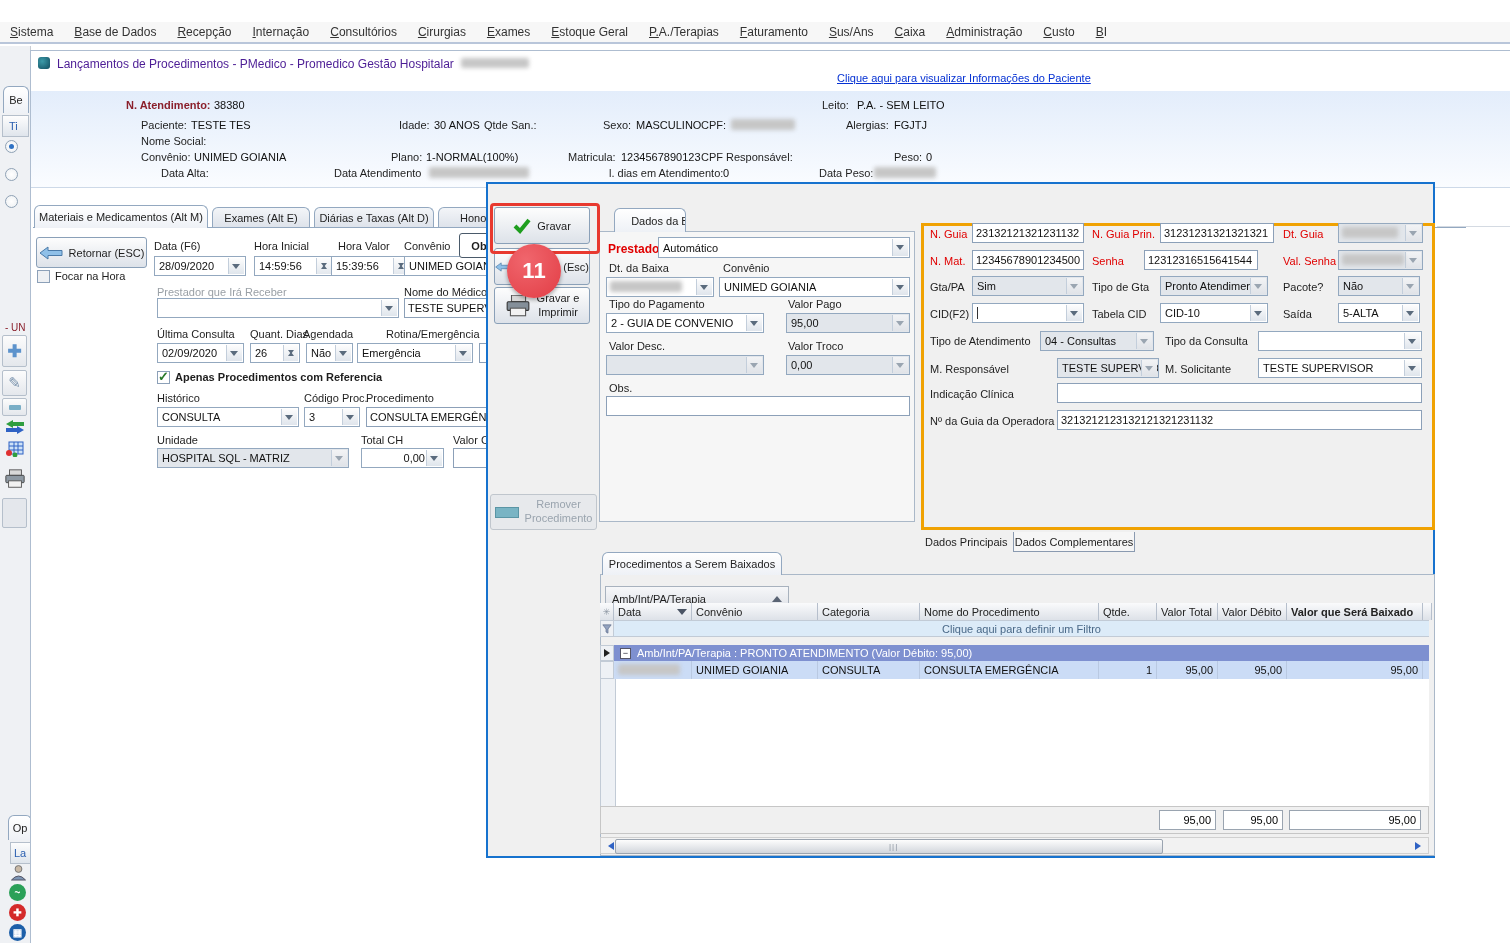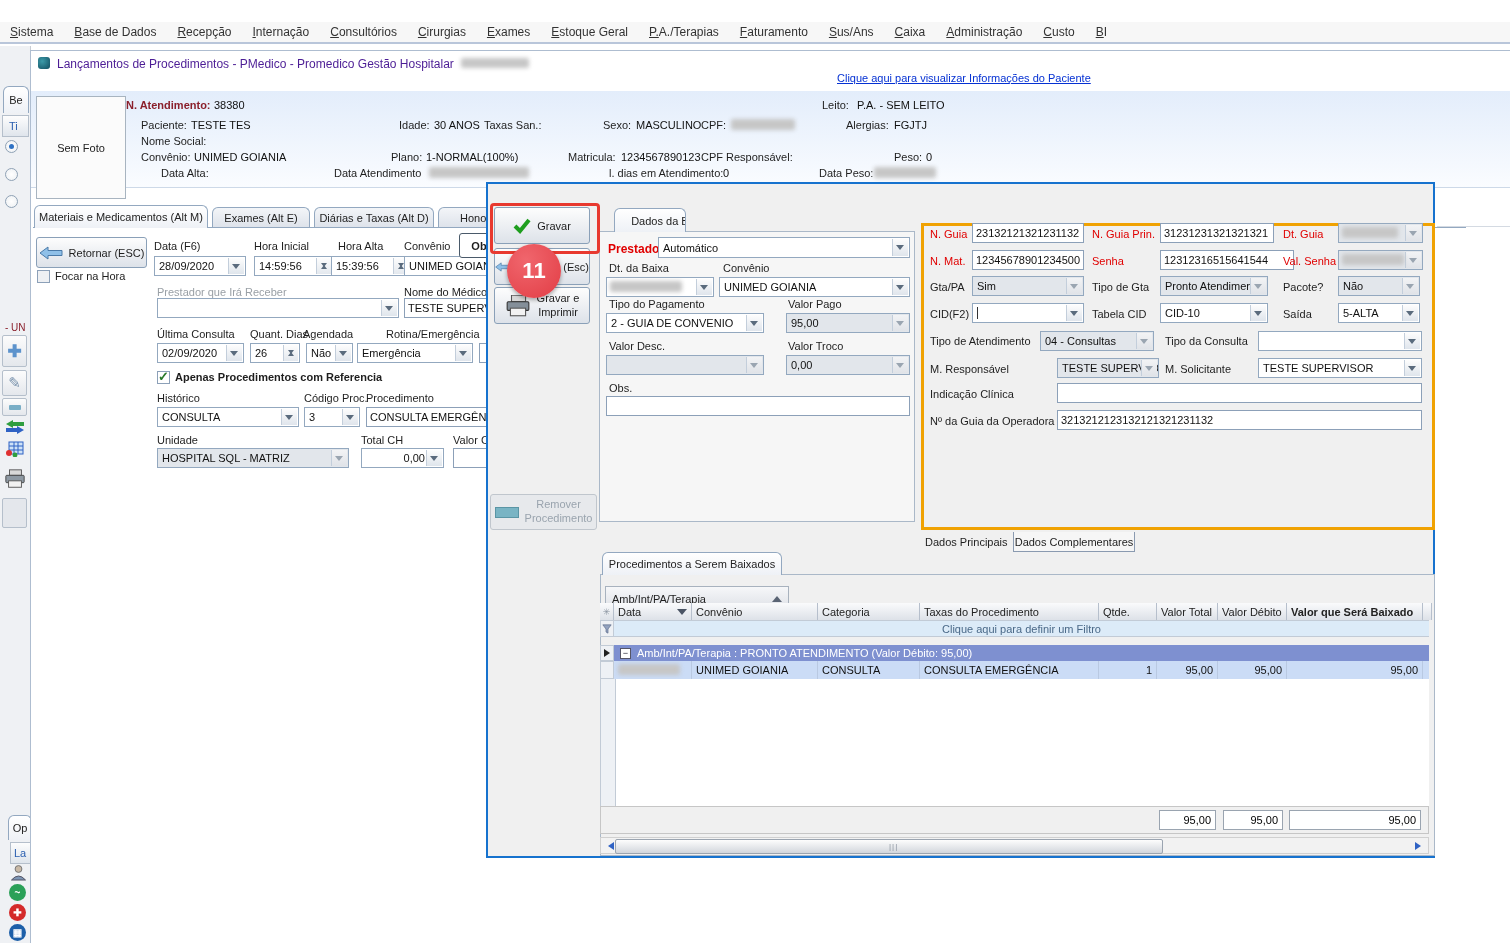--- a/index.html
+++ b/index.html
@@ -152,21 +152,21 @@
     <div id="pstrip">
       <span class="lbl maroon bold" style="left:95px;top:8px;">N. Atendimento:</span>
       <span class="lbl pv" style="left:183px;top:8px;">38380</span>
       <span class="lbl" style="left:791px;top:8px;">Leito:</span>
       <span class="lbl pv" style="left:826px;top:8px;">P.A. - SEM LEITO</span>
 
       <span class="lbl" style="left:110px;top:28px;">Paciente:</span>
       <span class="lbl pv" style="left:160px;top:28px;">TESTE TES</span>
       <span class="lbl" style="left:368px;top:28px;">Idade:</span>
       <span class="lbl pv" style="left:403px;top:28px;">30 ANOS</span>
-      <span class="lbl" style="left:453px;top:28px;">Taxas San.:</span>
+      <span class="lbl" style="left:453px;top:28px;">Qtde San.:</span>
       <span class="lbl" style="left:572px;top:28px;">Sexo:</span>
       <span class="lbl pv" style="left:605px;top:28px;">MASCULINO</span>
       <span class="lbl" style="left:670px;top:28px;">CPF:</span>
       <div class="blur" style="left:700px;top:28px;width:64px;height:11px;"></div>
       <span class="lbl" style="left:815px;top:28px;">Alergias:</span>
       <span class="lbl pv" style="left:863px;top:28px;">FGJTJ</span>
 
       <span class="lbl" style="left:110px;top:44px;">Nome Social:</span>
 
       <span class="lbl" style="left:110px;top:60px;">Convênio:</span>
@@ -181,23 +181,20 @@
 
       <span class="lbl" style="left:130px;top:76px;">Data Alta:</span>
       <span class="lbl" style="left:303px;top:76px;">Data Atendimento</span>
       <div class="blur" style="left:398px;top:76px;width:100px;height:11px;"></div>
       <span class="lbl" style="left:578px;top:76px;">l. dias em Atendimento:</span>
       <span class="lbl pv" style="left:692px;top:76px;">0</span>
       <span class="lbl" style="left:788px;top:76px;">Data Peso:</span>
       <div class="blur" style="left:843px;top:76px;width:62px;height:11px;"></div>
     </div>
 
-    <div class="abs" style="left:5px;top:45px;width:88px;height:101px;background:#fbfbfb;border:1px solid #a8b4c0;display:flex;align-items:center;justify-content:center;">
-      <span style="font-size:11px;color:#222;">Sem Foto</span>
-    </div>
 
     <div class="tab" style="left:3px;top:154px;width:174px;height:23px;z-index:3;">
         <span>Materiais e Medicamentos (Alt M)</span>
       </div>
     <div class="tab inactive" style="left:181px;top:156px;width:98px;height:21px;">
         <span>Exames (Alt E)</span>
       </div>
     <div class="tab inactive" style="left:283px;top:156px;width:120px;height:21px;">
         <span>Diárias e Taxas (Alt D)</span>
       </div>
@@ -218,21 +215,21 @@
     <span class="lbl" style="left:123px;top:189px;">Data (F6)</span>
     <div class="combo" style="left:123px;top:205px;width:92px;height:20px;">
         <span>28/09/2020</span>
         <span class="dd"></span>
       </div>
     <span class="lbl" style="left:223px;top:189px;">Hora Inicial</span>
     <div class="spin" style="left:223px;top:205px;width:79px;height:20px;">
         <span>14:59:56</span>
         <span class="ud"></span>
       </div>
-    <span class="lbl" style="left:307px;top:189px;">Hora Alta</span>
+    <span class="lbl" style="left:307px;top:189px;">Hora Valor</span>
     <div class="spin" style="left:300px;top:205px;width:79px;height:20px;">
         <span>15:39:56</span>
         <span class="ud"></span>
       </div>
     <span class="lbl" style="left:373px;top:189px;">Convênio</span>
     <div class="combo" style="left:373px;top:205px;width:120px;height:20px;">
         <span>UNIMED GOIANIA</span>
       </div>
     <div class="btn bold" style="left:428px;top:182px;width:40px;height:25px;background:#fff;border:1px solid #4a5a6a;font-weight:bold;">
         <span>Ob</span>
@@ -401,21 +398,21 @@
     <div class="combo gray" style="left:850px;top:39px;width:85px;height:20px;">
         <span class="dd"></span>
       </div>
     <div class="blur" style="left:854px;top:43px;width:56px;height:11px;z-index:11;"></div>
 
     <span class="lbl redlbl" style="left:442px;top:71px;">N. Mat.</span>
     <div class="tbox" style="left:484px;top:66px;width:112px;height:20px;">
         <span>12345678901234500</span>
       </div>
     <span class="lbl redlbl" style="left:604px;top:71px;">Senha</span>
-    <div class="tbox" style="left:672px;top:66px;width:134px;height:20px;">
+    <div class="tbox" style="left:656px;top:66px;width:114px;height:20px;">
         <span>12312316515641544</span>
       </div>
     <span class="lbl redlbl" style="left:795px;top:71px;">Val. Senha</span>
     <div class="combo gray" style="left:850px;top:66px;width:85px;height:20px;">
         <span class="dd"></span>
       </div>
     <div class="blur" style="left:854px;top:70px;width:62px;height:11px;z-index:11;"></div>
 
     <span class="lbl" style="left:442px;top:97px;">Gta/PA</span>
     <div class="combo gray" style="left:484px;top:92px;width:112px;height:20px;">
@@ -498,21 +495,21 @@
       <span>Data</span>
       <span style="width:0;height:0;border:5px solid transparent;border-top:6px solid #4a5464;margin-bottom:-5px;"></span>
     </div>
     <div class="gcell" style="left:204px;top:419px;width:126px;height:17px;">
         <span>Convênio</span>
       </div>
     <div class="gcell" style="left:330px;top:419px;width:102px;height:17px;">
         <span>Categoria</span>
       </div>
     <div class="gcell" style="left:432px;top:419px;width:179px;height:17px;">
-        <span>Taxas do Procedimento</span>
+        <span>Nome do Procedimento</span>
       </div>
     <div class="gcell" style="left:611px;top:419px;width:58px;height:17px;">
         <span>Qtde.</span>
       </div>
     <div class="gcell" style="left:669px;top:419px;width:61px;height:17px;">
         <span>Valor Total</span>
       </div>
     <div class="gcell" style="left:730px;top:419px;width:69px;height:17px;">
         <span>Valor Débito</span>
       </div>

